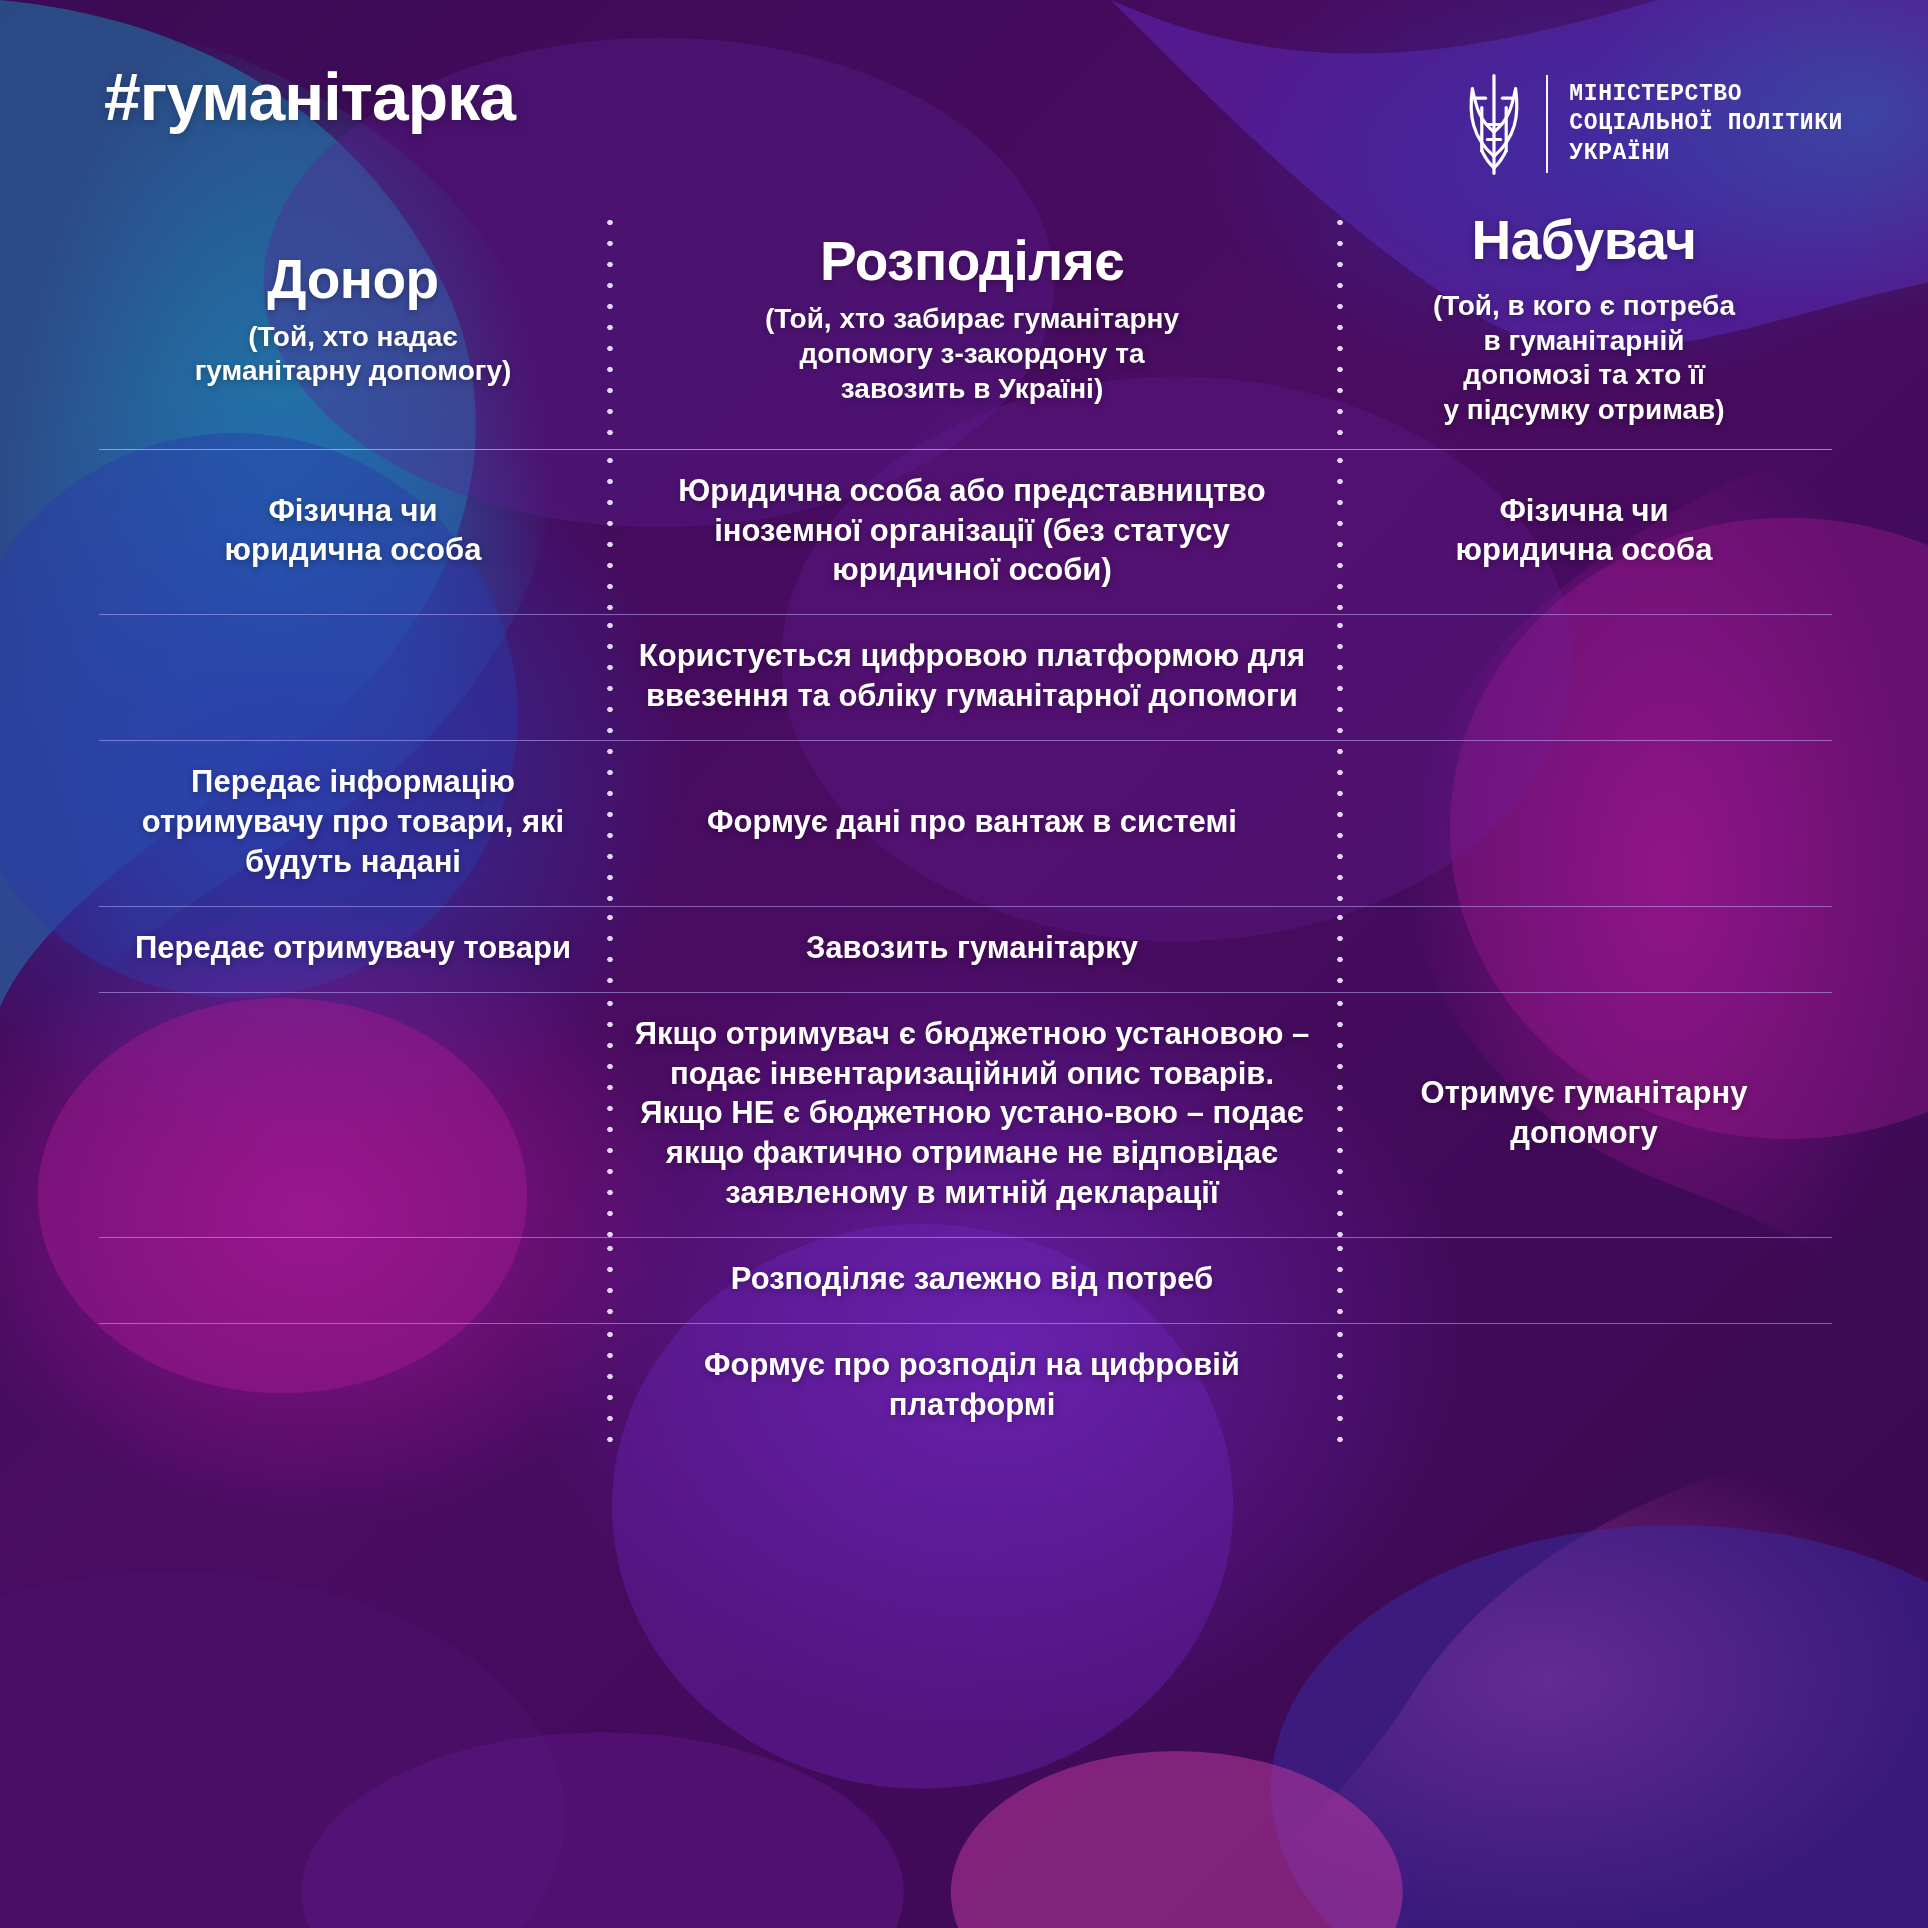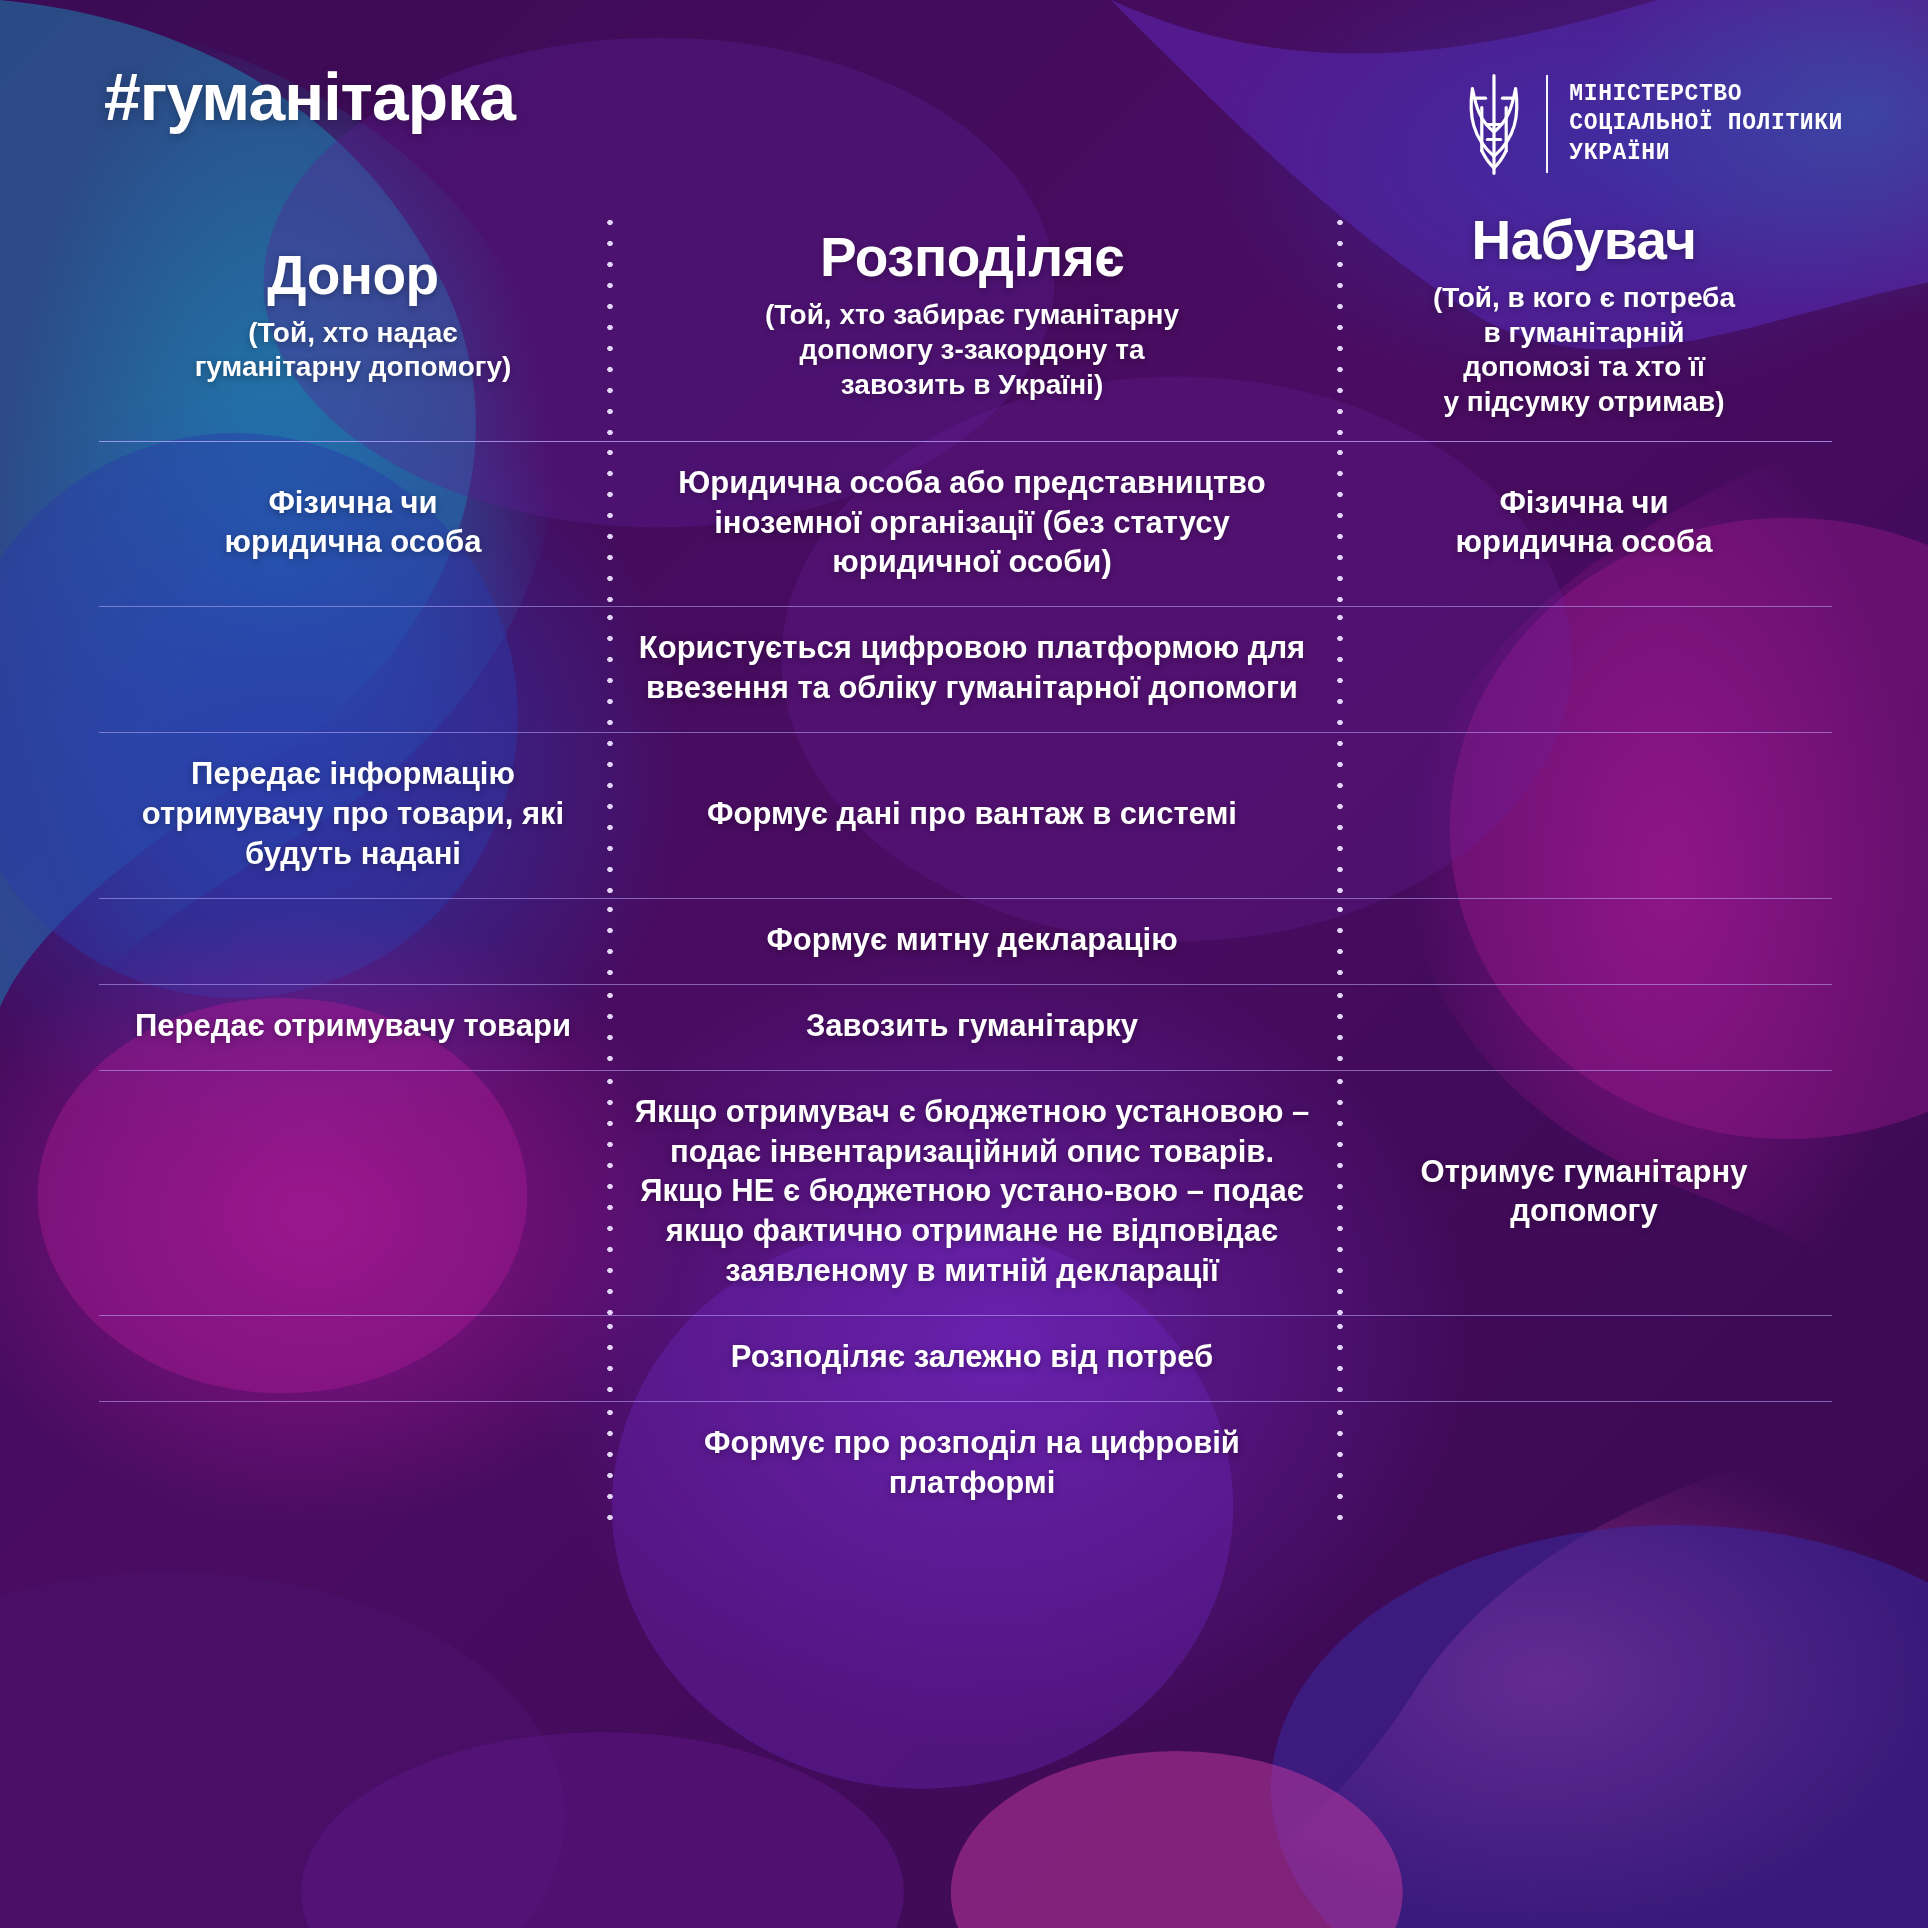--- a/index.html
+++ b/index.html
@@ -254,21 +254,21 @@
 
       <div class="cell c2">
         <div class="col-title">Розподіляє</div>
         <div class="col-sub" style="white-space:pre-line;">(Той, хто забирає гуманітарну
 допомогу з-закордону та
 завозить в Україні)</div>
       </div>
 
       <div class="cell c3">
         <div class="col-title">Набувач</div>
-        <div class="col-sub" style="white-space:pre-line;">(Той, в кого є потреба
+        <div class="col-sub" style="white-space:pre-line;margin-top:8px;">(Той, в кого є потреба
 в гуманітарній
 допомозі та хто її
 у підсумку отримав)</div>
       </div>
     </div>
 
     <div class="row">
       <div class="vline v1"></div>
       <div class="vline v2"></div>
 
@@ -298,27 +298,20 @@
     </div>
 
     <div class="row">
       <div class="vline v1"></div>
       <div class="vline v2"></div>
       <div class="cell c1">Передає інформацію отримувачу про товари, які будуть надані</div>
       <div class="cell c2">Формує дані про вантаж в системі</div>
       <div class="cell c3"></div>
     </div>
 
-    <div class="row">
-      <div class="vline v1"></div>
-      <div class="vline v2"></div>
-      <div class="cell c1"></div>
-      <div class="cell c2">Формує митну декларацію</div>
-      <div class="cell c3"></div>
-    </div>
 
     <div class="row">
       <div class="vline v1"></div>
       <div class="vline v2"></div>
       <div class="cell c1">Передає отримувачу товари</div>
       <div class="cell c2">Завозить гуманітарку</div>
       <div class="cell c3"></div>
     </div>
 
     <div class="row">

